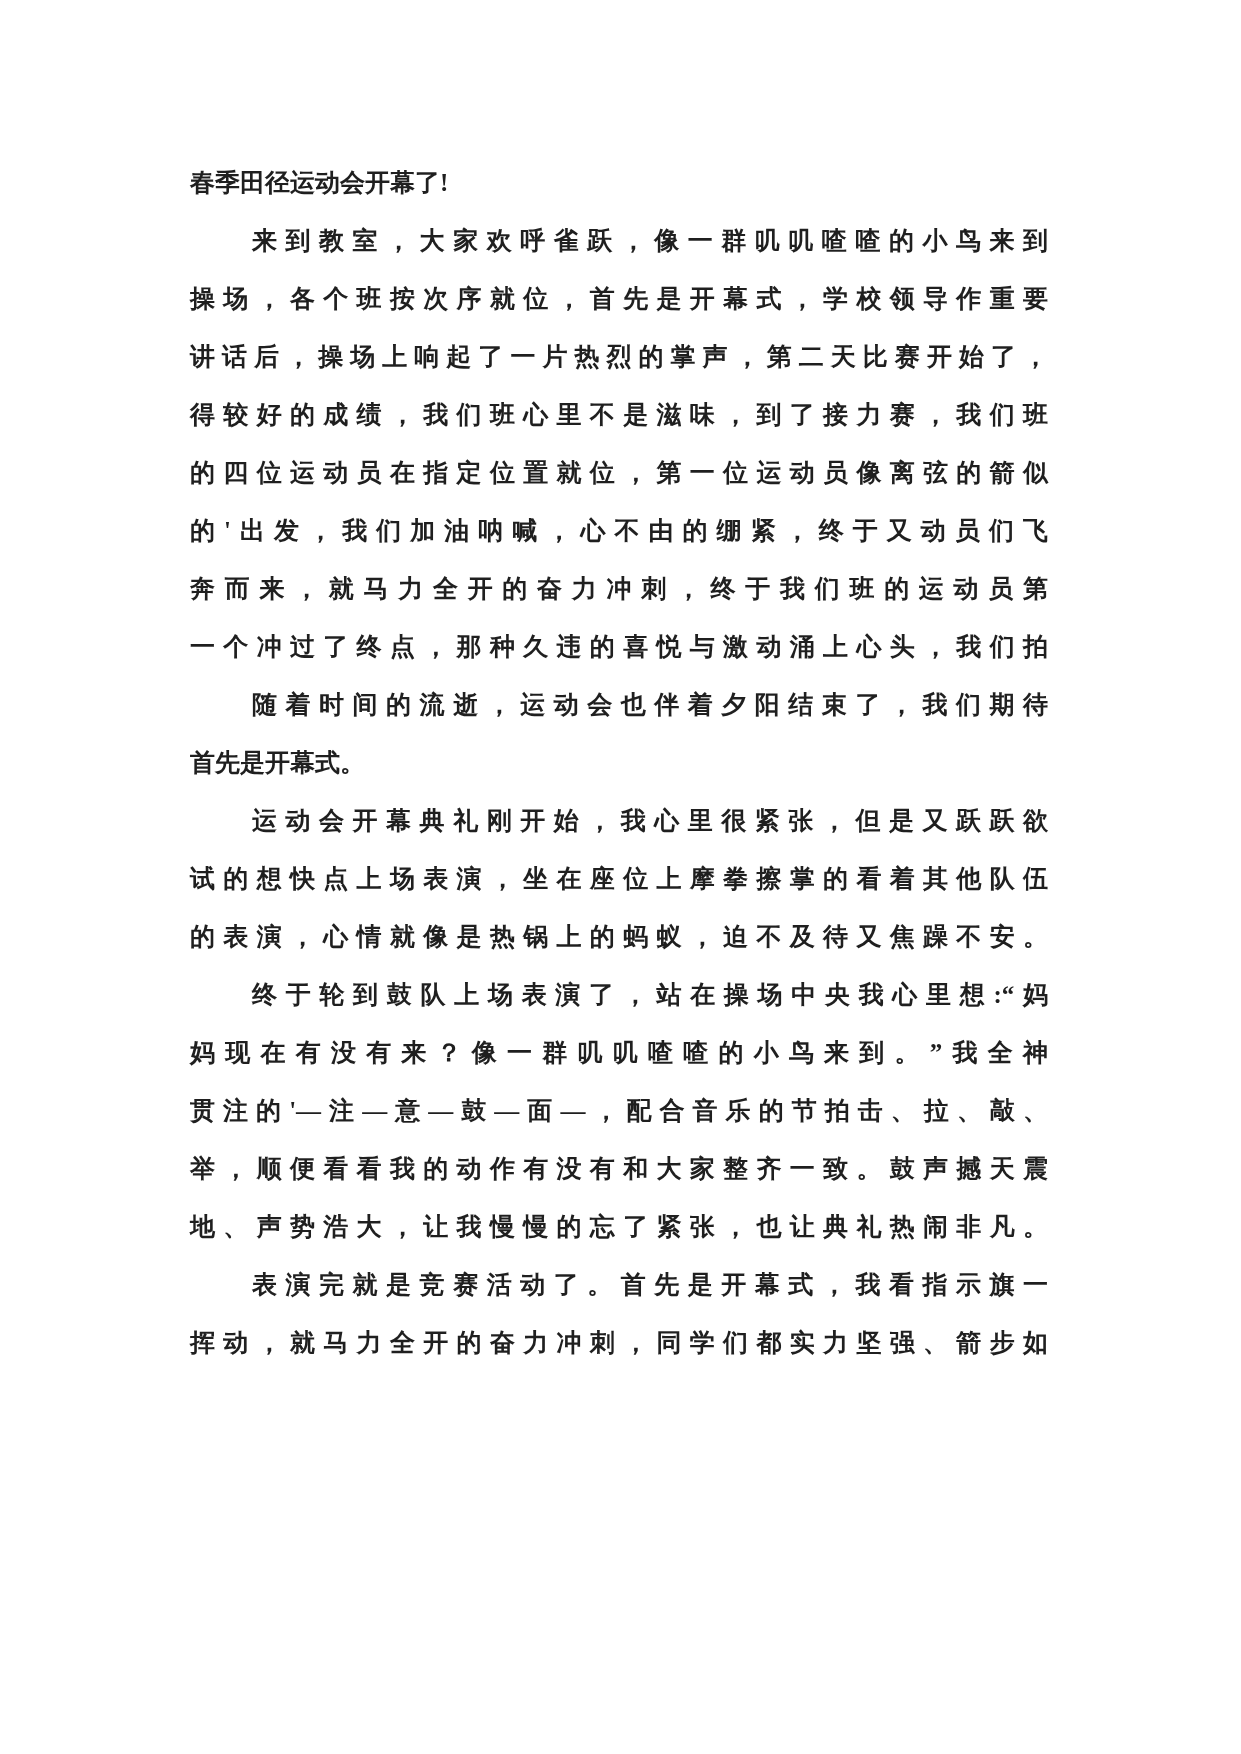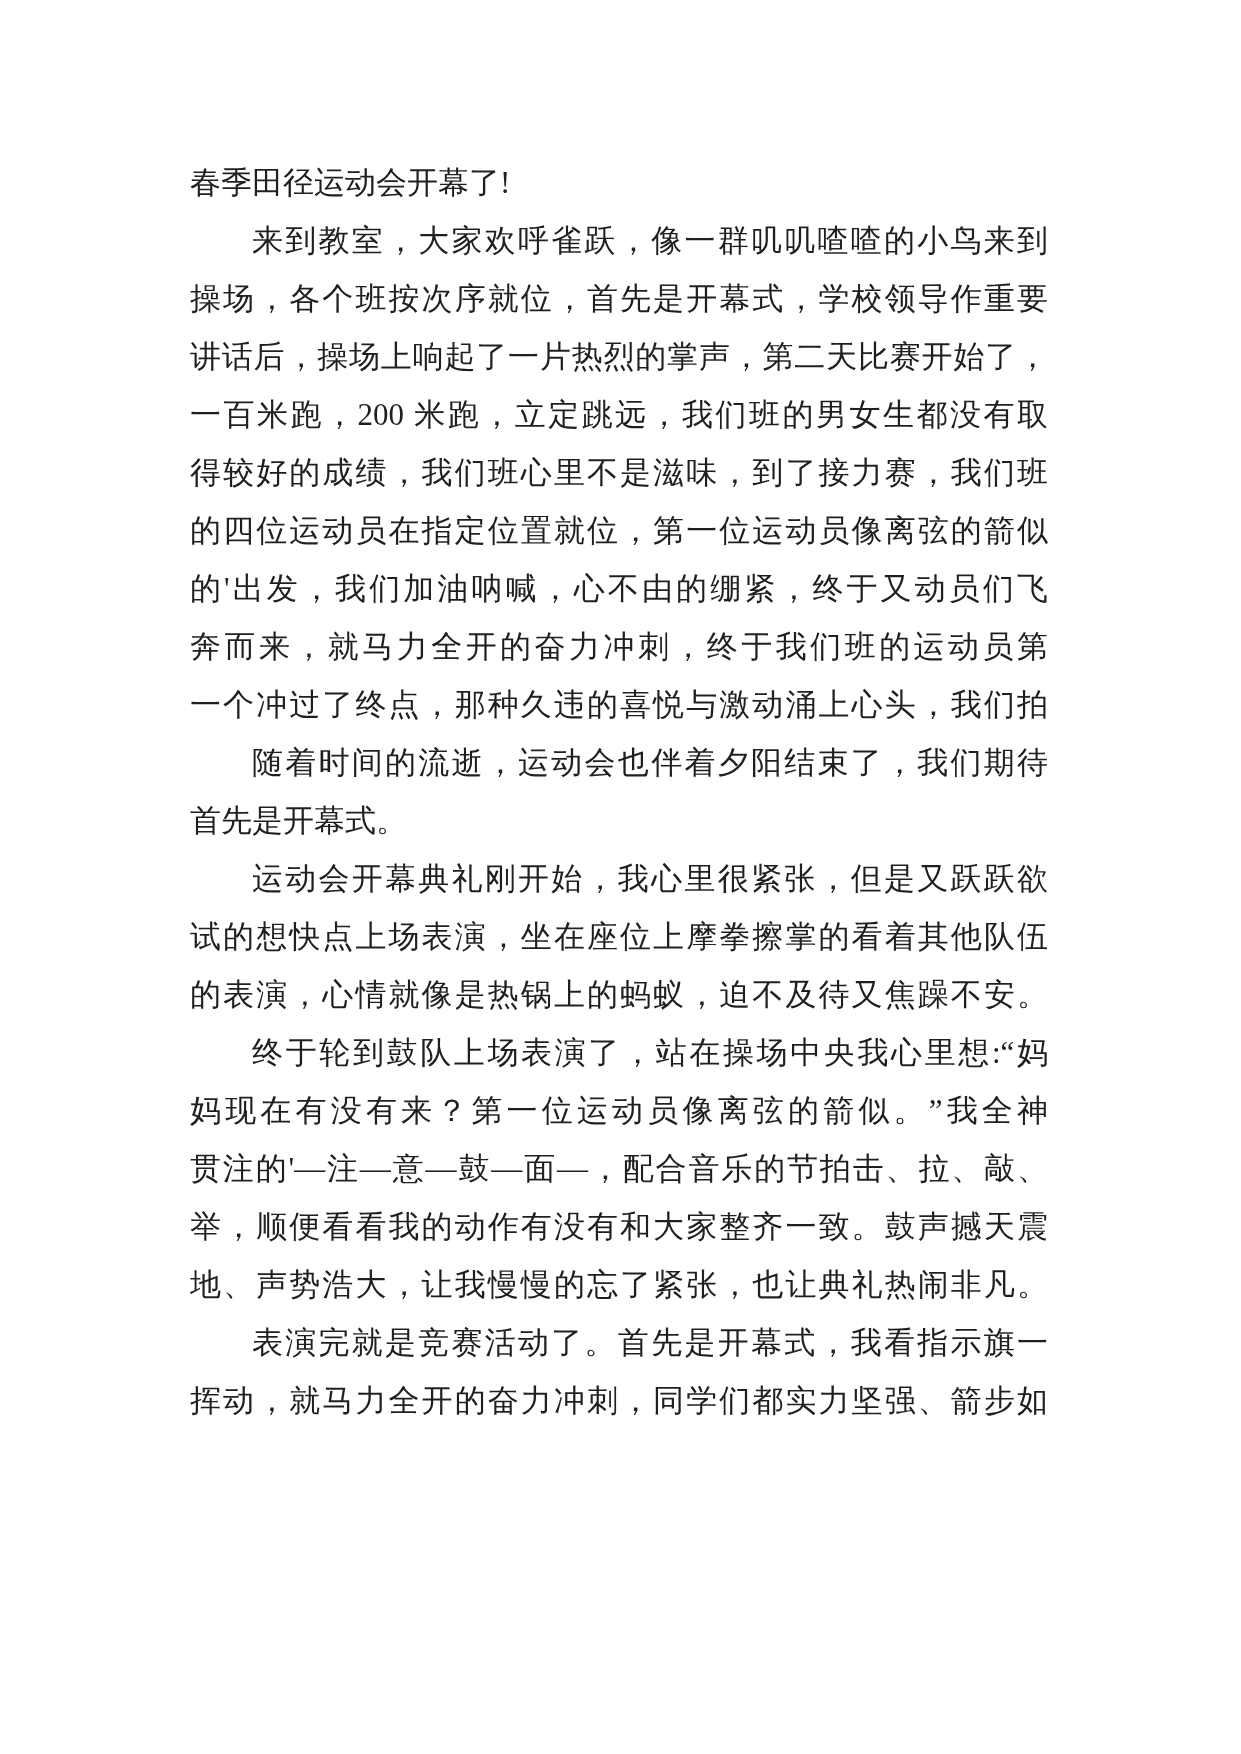--- a/index.html
+++ b/index.html
@@ -23,22 +23,22 @@
     left: 190px;
     top: 154px;
     width: 858px;
     color: var(--fg);
   }
   .line {
     display: block;
     width: 100%;
     height: 58px;
     line-height: 58px;
-    font-size: 31px;
-    font-weight: 400;
+    font-size: 25px;
+    font-weight: 700;
     letter-spacing: 0;
     text-align: left;
     white-space: nowrap;
   }
   .line.justify {
     white-space: normal;
     text-align: justify;
     text-align-last: justify;
     text-justify: inter-character;
   }
@@ -49,32 +49,31 @@
 </head>
 <body>
 
 <div class="page">
   <div class="text-block">
 
   <div class="line">春季田径运动会开幕了!</div>
       <div class="line indent justify">来到教室，大家欢呼雀跃，像一群叽叽喳喳的小鸟来到</div>
       <div class="line justify">操场，各个班按次序就位，首先是开幕式，学校领导作重要</div>
       <div class="line justify">讲话后，操场上响起了一片热烈的掌声，第二天比赛开始了，</div>
-      <div class="line justify">一百米跑，200 米跑，立定跳远，我们班的男女生都没有取</div>
       <div class="line justify">得较好的成绩，我们班心里不是滋味，到了接力赛，我们班</div>
       <div class="line justify">的四位运动员在指定位置就位，第一位运动员像离弦的箭似</div>
       <div class="line justify">的'出发，我们加油呐喊，心不由的绷紧，终于又动员们飞</div>
       <div class="line justify">奔而来，就马力全开的奋力冲刺，终于我们班的运动员第</div>
       <div class="line justify">一个冲过了终点，那种久违的喜悦与激动涌上心头，我们拍</div>
       <div class="line indent justify">随着时间的流逝，运动会也伴着夕阳结束了，我们期待</div>
       <div class="line">首先是开幕式。</div>
       <div class="line indent justify">运动会开幕典礼刚开始，我心里很紧张，但是又跃跃欲</div>
       <div class="line justify">试的想快点上场表演，坐在座位上摩拳擦掌的看着其他队伍</div>
       <div class="line justify">的表演，心情就像是热锅上的蚂蚁，迫不及待又焦躁不安。</div>
       <div class="line indent justify">终于轮到鼓队上场表演了，站在操场中央我心里想:“妈</div>
-      <div class="line justify">妈现在有没有来？第一位运动员像离弦的箭似。”我全神</div>
+      <div class="line justify">妈现在有没有来？像一群叽叽喳喳的小鸟来到。”我全神</div>
       <div class="line justify">贯注的'—注—意—鼓—面—，配合音乐的节拍击、拉、敲、</div>
       <div class="line justify">举，顺便看看我的动作有没有和大家整齐一致。鼓声撼天震</div>
       <div class="line justify">地、声势浩大，让我慢慢的忘了紧张，也让典礼热闹非凡。</div>
       <div class="line indent justify">表演完就是竞赛活动了。首先是开幕式，我看指示旗一</div>
       <div class="line justify">挥动，就马力全开的奋力冲刺，同学们都实力坚强、箭步如</div>
     </div>
 </div>
 
 </body></html>

